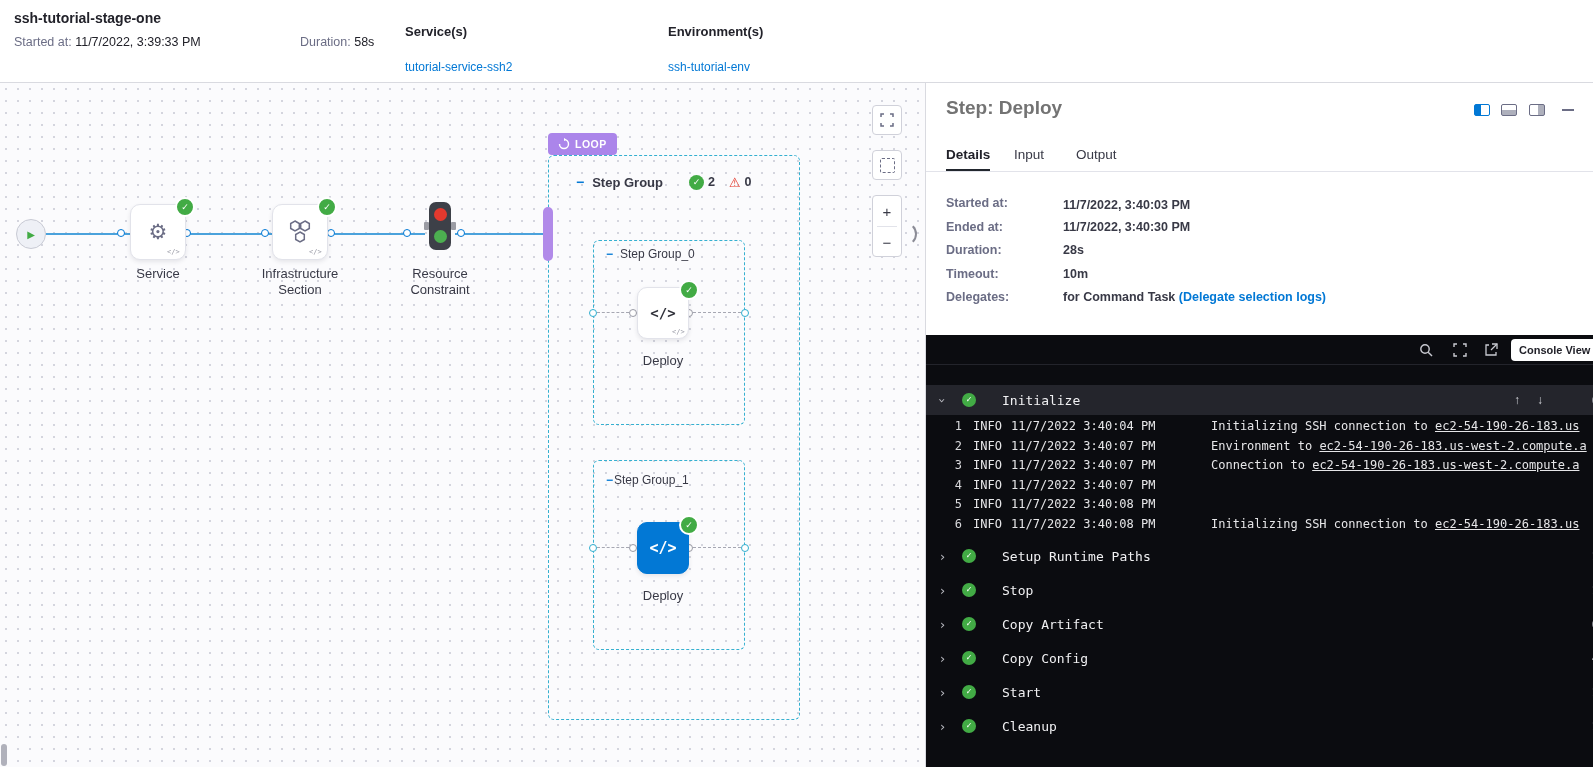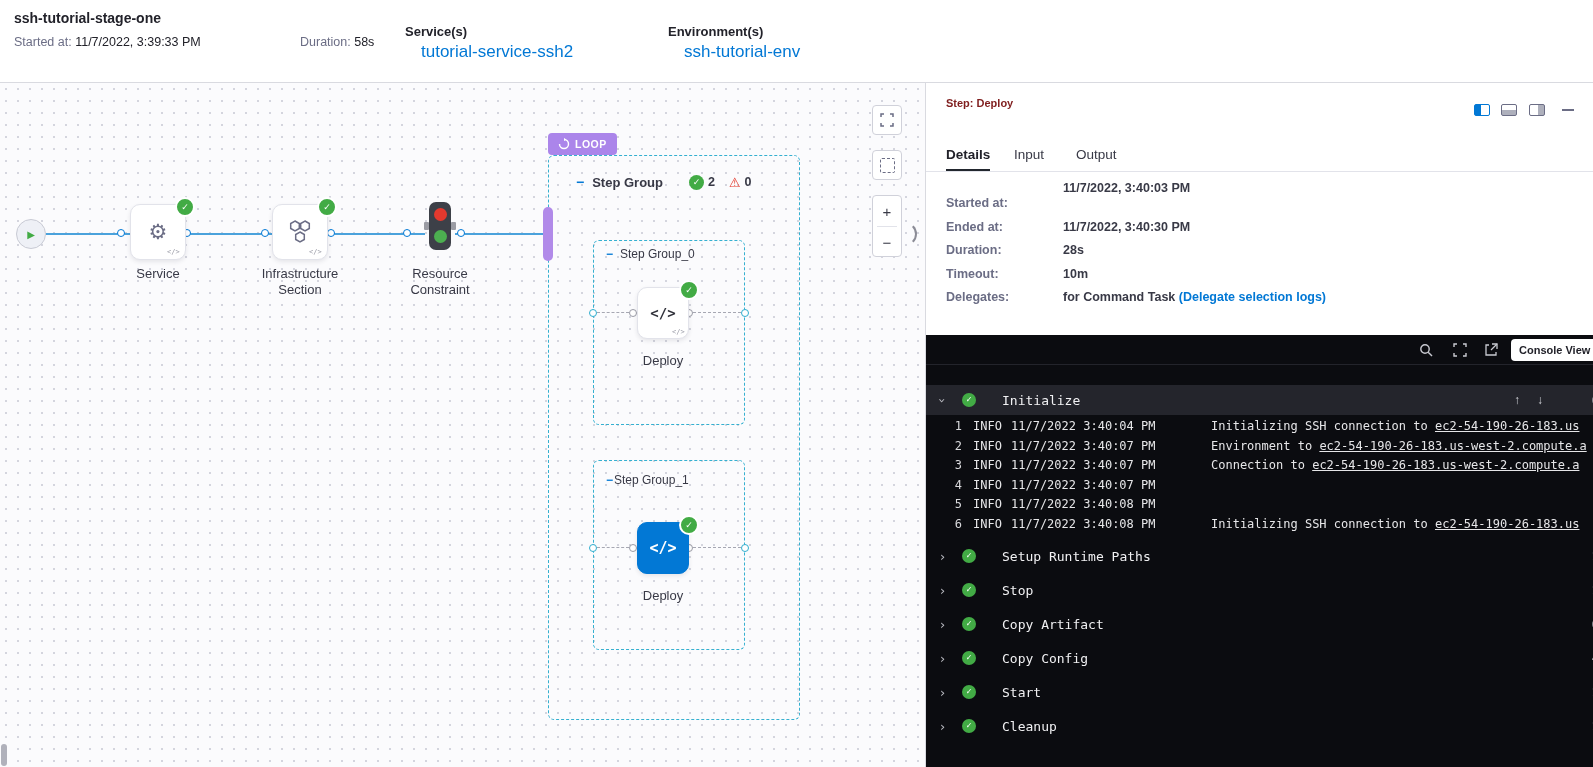--- a/index.html
+++ b/index.html
@@ -7,21 +7,21 @@
        font-family:"Liberation Sans","DejaVu Sans",sans-serif;color:#22222a;}
   .abs{position:absolute;}
 
   
   .top-header{position:absolute;left:0;top:0;width:1593px;height:83px;background:#fff;
               border-bottom:1px solid #d9dae0;box-sizing:border-box;}
   .hdr-title{position:absolute;left:14px;top:10px;font-size:14px;font-weight:bold;color:#22222a;}
   .meta{position:absolute;top:35px;font-size:12.5px;color:#6b6d85;}
   .meta b{color:#22222a;font-weight:normal;}
   .col-lbl{position:absolute;top:24px;font-size:13px;color:#22222a;font-weight:600;}
-  .col-link{position:absolute;top:42px;font-size:17px;color:#0278d5;cursor:pointer;text-decoration:none;margin-left:16px;}
+  .col-link{position:absolute;top:60px;font-size:12px;color:#0278d5;cursor:pointer;text-decoration:none;}
 
   
   .canvas{position:absolute;left:0;top:83px;width:925px;height:684px;overflow:hidden;
           background-color:#fbfbfd;
           background-image:radial-gradient(#d4d5de 1px, transparent 1.15px);
           background-size:12px 12px;}
   .hline{position:absolute;height:2px;background:#4aa2dc;}
   .dot{position:absolute;width:8px;height:8px;border-radius:50%;background:#fff;
        border:1.6px solid #0278d5;box-sizing:border-box;}
   .dot.cyan{border-color:#2fadcf;}
@@ -64,21 +64,21 @@
   .zoom-btn{width:100%;height:30px;display:flex;align-items:center;justify-content:center;
             font-size:15px;color:#383946;cursor:pointer;}
   .zoom-div{height:1px;background:#e2e3ea;margin:0 4px;}
   .arc{position:absolute;width:24px;height:24px;border:2px solid transparent;
        border-right-color:#8b8c96;border-radius:50%;box-sizing:border-box;}
   .vscroll{position:absolute;left:1px;width:6px;height:22px;border-radius:3px;background:#b0b1bb;}
 
   
   .panel{position:absolute;left:925px;top:83px;width:668px;height:684px;background:#fff;
          border-left:1px solid #d9dae0;box-sizing:border-box;overflow:hidden;}
-  .panel-title{position:absolute;left:20px;top:14px;font-size:11px;font-weight:bold;color:#7f1d1d;}
+  .panel-title{position:absolute;left:20px;top:14px;font-size:19px;font-weight:bold;color:#737373;}
   .layout-ic{position:absolute;width:16px;height:12px;border:1.5px solid #6b6d85;border-radius:2px;
              box-sizing:border-box;cursor:pointer;}
   .layout-ic.first{border-color:#0278d5;background:linear-gradient(to right,#0278d5 45%,transparent 45%);}
   .layout-ic.mid{background:linear-gradient(to top,#aeb0bc 45%,transparent 45%);}
   .layout-ic.last{background:linear-gradient(to left,#aeb0bc 45%,transparent 45%);}
   .panel-dash{position:absolute;width:12px;height:2px;background:#6b6d85;}
   .tabs-row{position:absolute;left:0;top:60px;width:668px;height:29px;border-bottom:1px solid #e2e3ea;
             box-sizing:border-box;}
   .tab{position:absolute;top:4px;font-size:13.5px;color:#383946;cursor:pointer;padding-bottom:7px;}
   .tab.active{font-weight:bold;color:#22222a;border-bottom:2px solid #22272e;}
@@ -284,21 +284,21 @@
     <div class="layout-ic last" style="left:603px;top:21px;"></div>
     <div class="panel-dash" style="left:636px;top:26px;"></div>
 
     <div class="tabs-row">
       <div class="tab active" style="left:20px;">Details</div>
       <div class="tab" style="left:88px;">Input</div>
       <div class="tab" style="left:150px;">Output</div>
     </div>
 
     <div class="det-lbl" style="top:113px;">Started at:</div>
-    <div class="det-val" style="top:98px;">11/7/2022, 3:40:03 PM</div>
+    <div class="det-val" style="top:115px;">11/7/2022, 3:40:03 PM</div>
     <div class="det-lbl" style="top:137px;">Ended at:</div>
     <div class="det-val" style="top:137px;">11/7/2022, 3:40:30 PM</div>
     <div class="det-lbl" style="top:160px;">Duration:</div>
     <div class="det-val" style="top:160px;">28s</div>
     <div class="det-lbl" style="top:184px;">Timeout:</div>
     <div class="det-val" style="top:184px;">10m</div>
     <div class="det-lbl" style="top:207px;">Delegates:</div>
     <div class="det-val" style="top:207px;">
       <span>for Command Task </span><span class="det-link">(Delegate selection logs)</span>
     </div>

